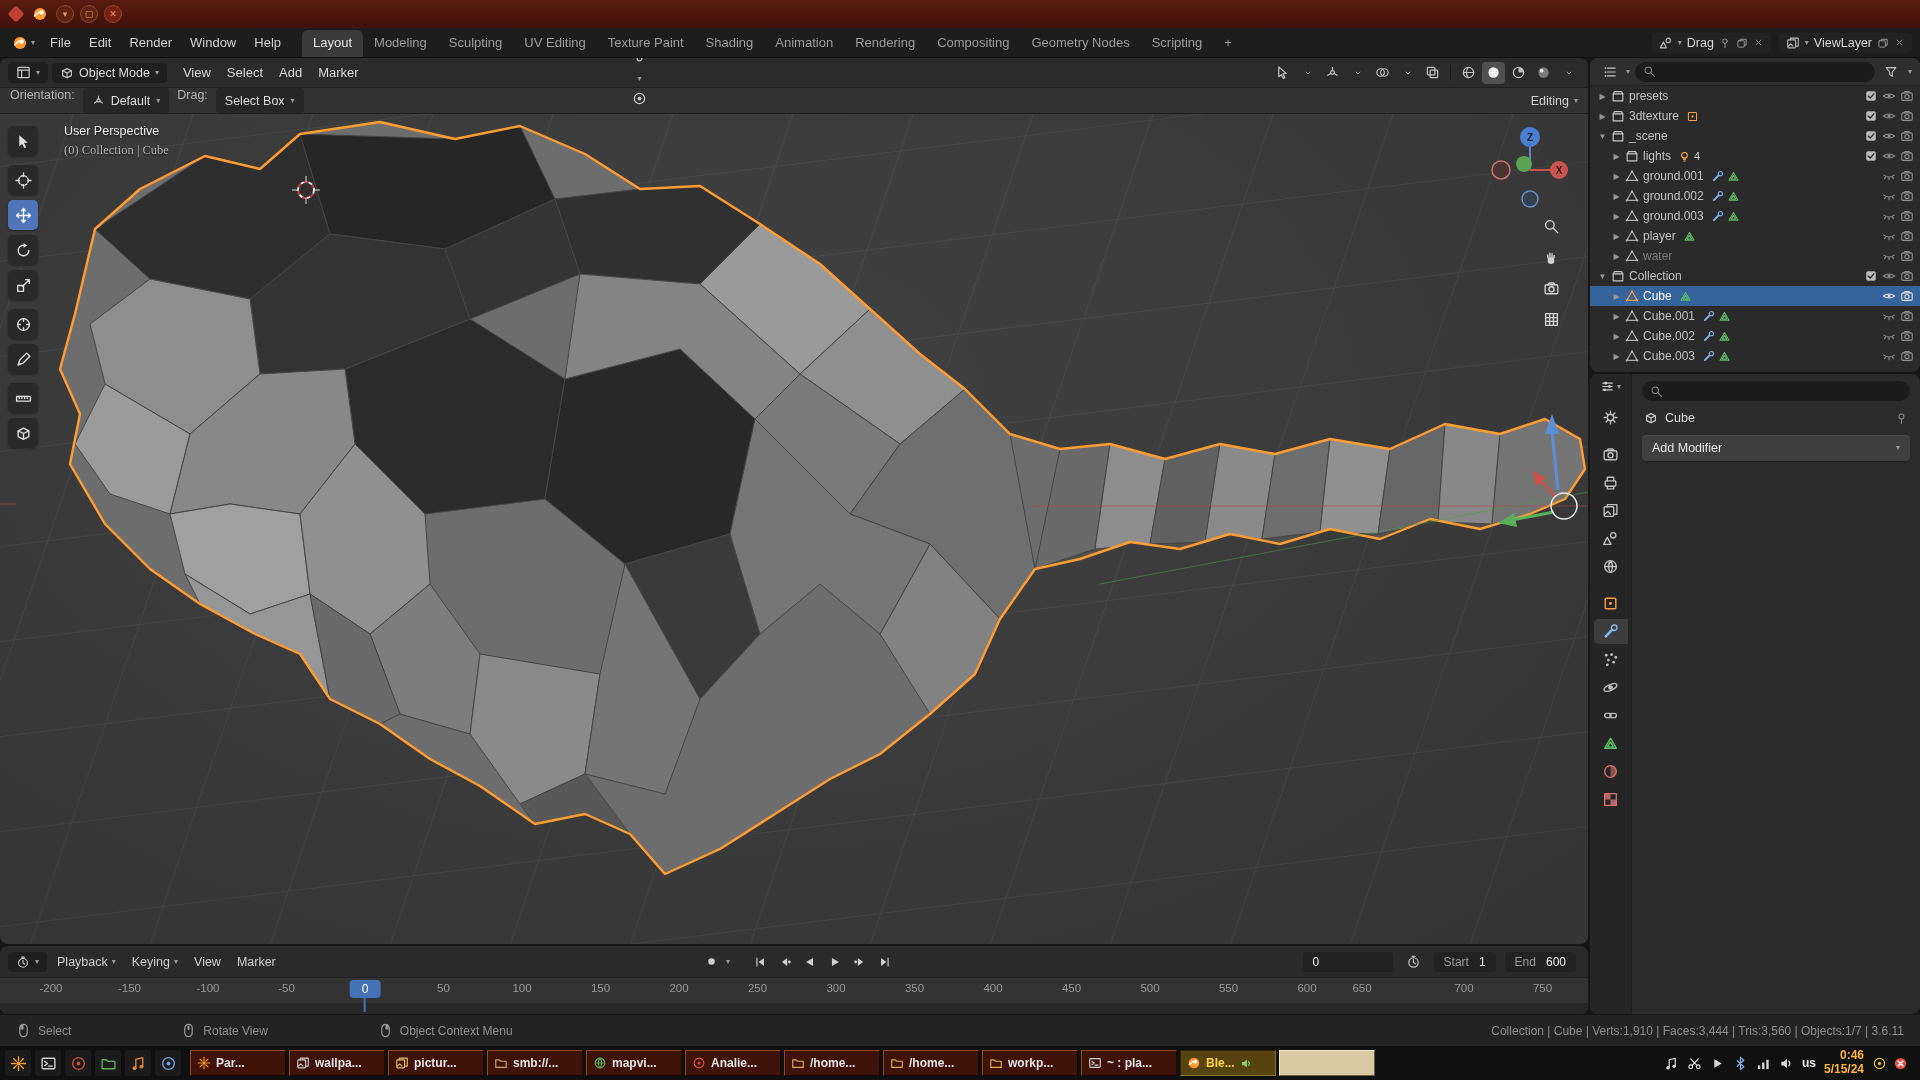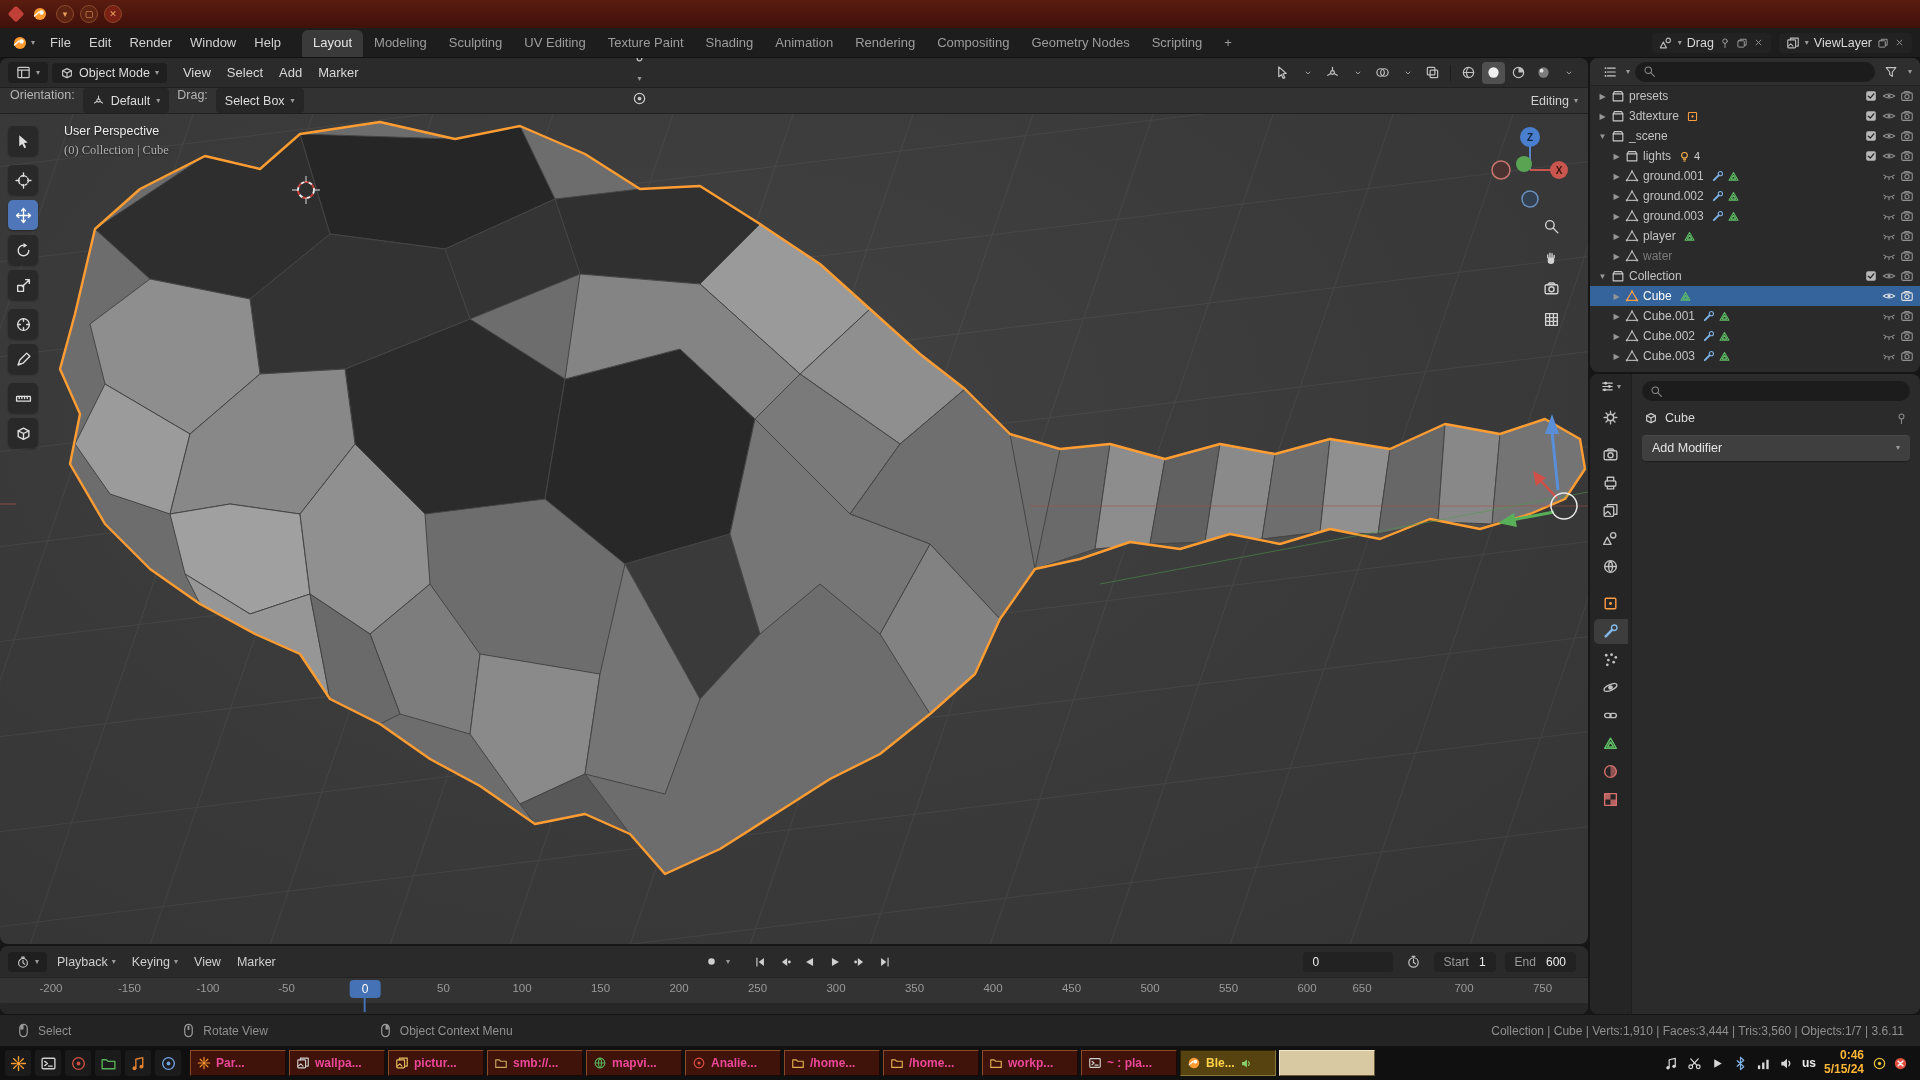--- a/index.html
+++ b/index.html
@@ -113,21 +113,21 @@
   .statusbar { height:32px; background:#232323; border-top:1px solid #151515; display:flex; align-items:center; padding:0 16px; color:#909090; font-size:12px; flex:0 0 auto; }
   #sb-hints { display:flex; gap:110px; }
   .sb-hint { display:flex; gap:7px; align-items:center; }
   .sb-stats { margin-left:auto; color:#8f8f8f; white-space:nowrap; }
 
   
   .taskbar { height:34px; background:#101010; display:flex; align-items:center; gap:4px; padding:0 5px; flex:0 0 auto; }
   #tb-launchers { display:flex; gap:4px; padding-right:5px; }
   .launcher { width:26px; height:26px; display:grid; place-items:center; border-radius:3px; background:#1b1b1b; }
   #tb-windows { display:flex; gap:3px; }
-  .tb-win { width:96px; height:26px; background:#3f120a; border-top:1px solid #8a4a28; border-left:1px solid #8a4a28; border-bottom:1px solid #1c0703; border-right:1px solid #1c0703; display:flex; align-items:center; gap:5px; padding:0 6px; color:#ec4899; font-size:12px; font-weight:bold; overflow:hidden; white-space:nowrap; }
+  .tb-win { width:96px; height:26px; background:#3f120a; border-top:1px solid #8a4a28; border-left:1px solid #8a4a28; border-bottom:1px solid #1c0703; border-right:1px solid #1c0703; display:flex; align-items:center; gap:5px; padding:0 6px; color:#e5e5e5; font-size:12px; font-weight:bold; overflow:hidden; white-space:nowrap; }
   .tb-win.active { background:#56430f; color:#ffd24a; border-top-color:#2c2208; border-left-color:#2c2208; border-bottom-color:#8a7a3a; border-right-color:#8a7a3a; }
   .tb-win.blank { background:#d9c9a2; border-color:#efe6cc #6a5c3a #6a5c3a #efe6cc; }
   .tb-label { overflow:hidden; text-overflow:clip; }
   .tray { margin-left:auto; display:flex; align-items:center; gap:8px; padding-right:7px; }
   .kb { color:#ececec; font-weight:bold; font-size:12px; }
   .clock { text-align:right; color:#ffb637; font-weight:bold; font-size:12px; line-height:1.15; }
 </style>
 </head>
 <body>
 

